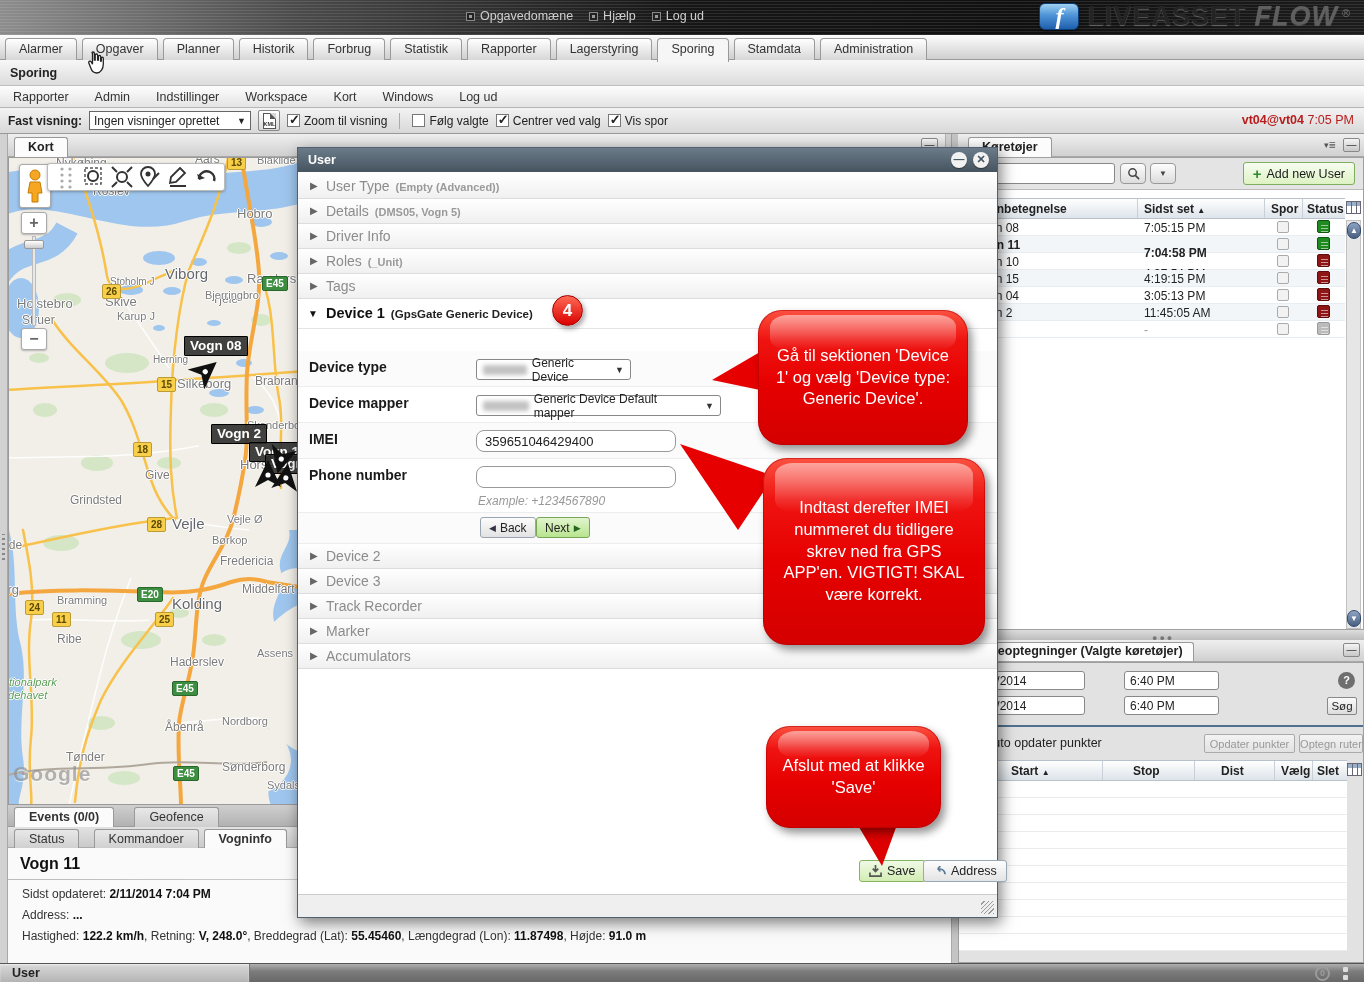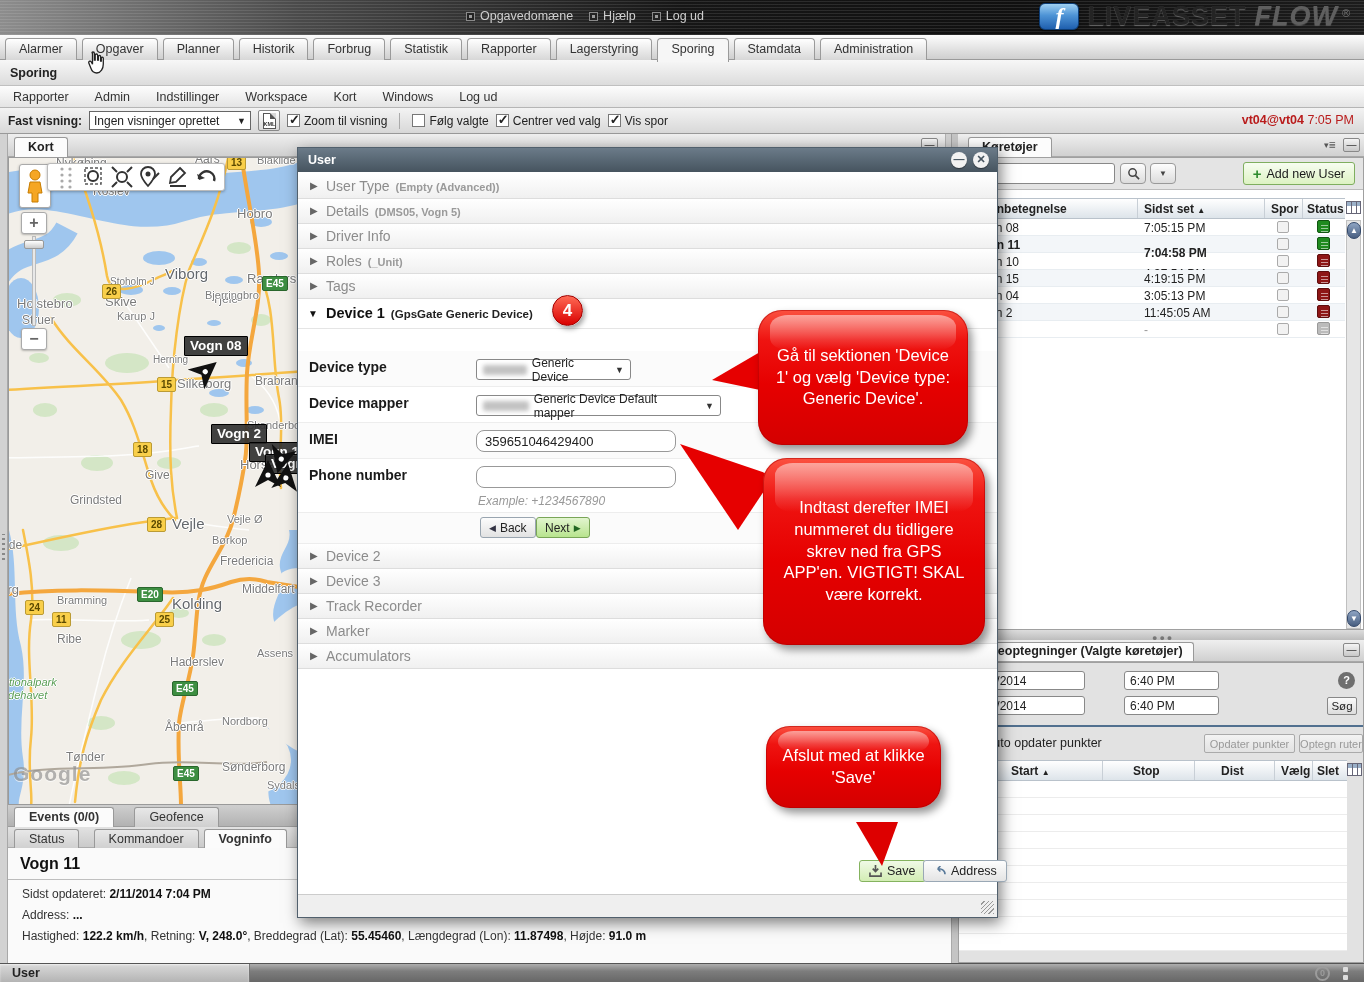--- a/index.html
+++ b/index.html
@@ -789,18 +789,18 @@
   </svg>
   <svg class="ctail" style="left:676px;top:440px;z-index:50" width="100" height="92">
     <polygon points="4,4 98,36 62,90" fill="#e60000"></polygon>
   </svg>
   <svg class="ctail" style="left:848px;top:822px;z-index:50" width="58" height="46">
     <polygon points="8,0 50,0 34,44" fill="#dd0000"></polygon>
   </svg>
 
   <div class="callout" style="left:758px;top:310px;width:210px;height:135px">Gå til sektionen 'Device 1' og vælg 'Device type: Generic Device'.</div>
   <div class="callout" style="left:763px;top:458px;width:222px;height:187px">Indtast derefter IMEI nummeret du tidligere skrev ned fra GPS APP'en. VIGTIGT! SKAL være korrekt.</div>
-  <div class="callout" style="left:766px;top:726px;width:175px;height:82px">Afslut med at klikke 'Save'</div>
+  <div class="callout" style="left:766px;top:726px;width:175px;height:102px">Afslut med at klikke 'Save'</div>
 
   <svg id="cursor" viewBox="0 0 24 26">
     <path d="M9 2c.8 0 1.4.6 1.4 1.4V10h.8V5.2c0-.7.6-1.2 1.2-1.2s1.2.5 1.2 1.2V10h.8V6.4c0-.6.5-1.1 1.1-1.1s1.1.5 1.1 1.1V11h.7V8.2c0-.6.5-1 1-1s1 .4 1 1V14c0 4.5-2.5 9-6.5 9c-3.5 0-5-2-6-5l-2-5c-.3-.8.2-1.6 1-1.8c.6-.1 1.2.2 1.5.8l1.2 2.2V3.4C7.5 2.6 8.2 2 9 2z" fill="#fff" stroke="#222" stroke-width="1.3"></path>
   </svg>
 </div>
 
 </body></html>

